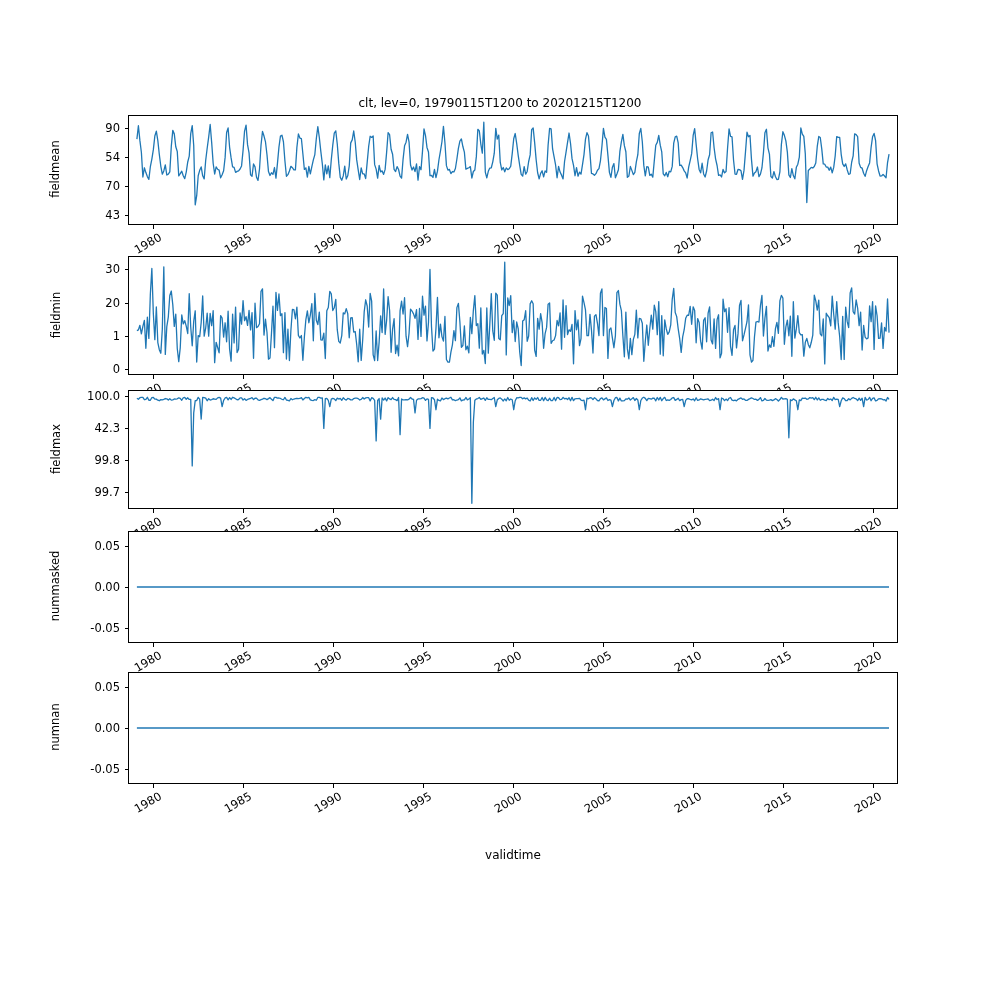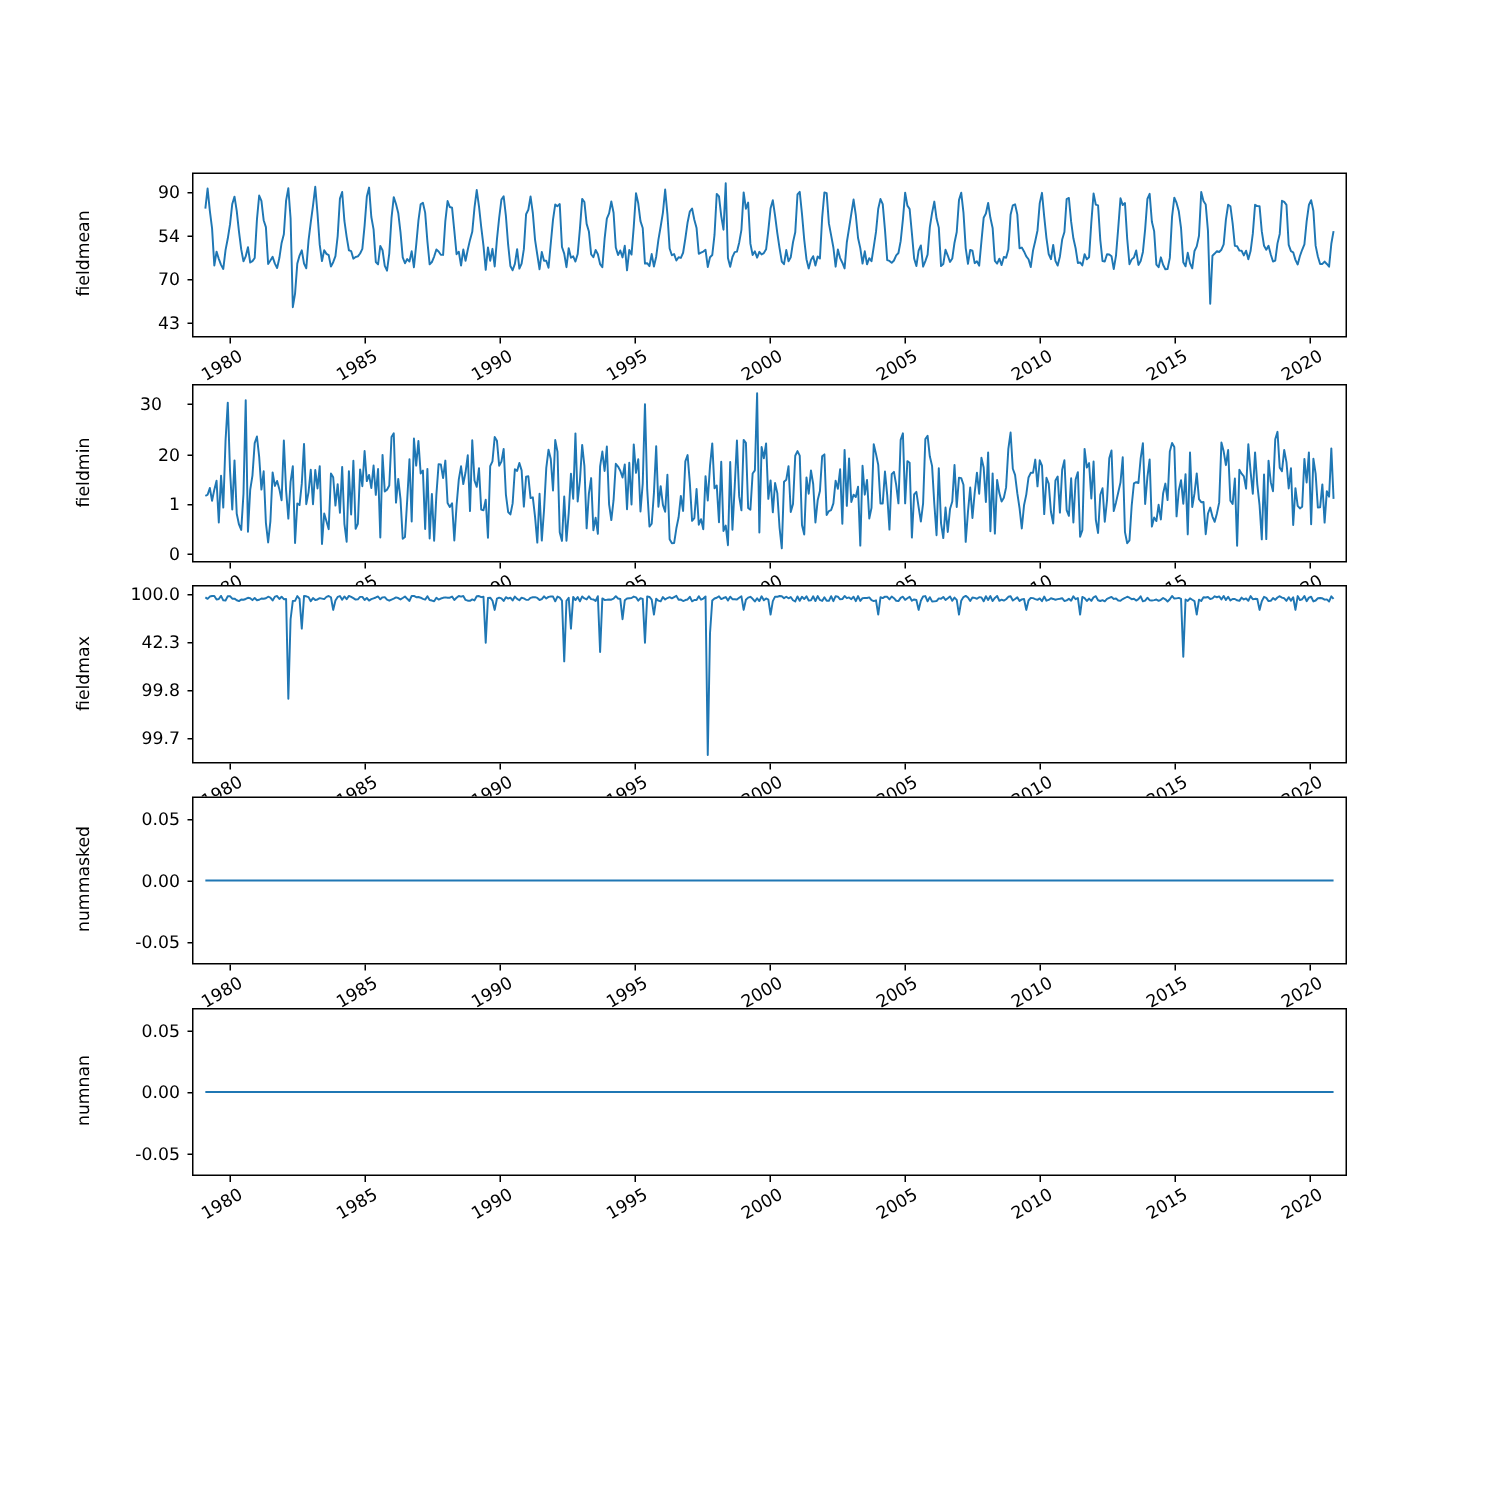--- a/index.html
+++ b/index.html
@@ -91,20 +91,21 @@
     position: absolute;
     font-size: 12px;
     color: #000000;
     text-align: center;
   }
 </style>
 </head>
 <body>
 
 <div id="figure">
+  <div class="fig-title">clt, lev=0, 19790115T1200 to 20201215T1200</div>
 <div class="panel" style="left: 128px; top: 115px; width: 770px; height: 110px;">
       <div class="axes">
         <svg viewBox="0 0 770 110" preserveAspectRatio="none">
           <polyline points="7.92,23.53 9.42,9.90 10.91,24.89 12.41,36.92 13.91,62.14 15.41,52.73 16.91,57.63 18.41,61.69 19.91,64.49 21.41,51.65 22.91,43.83 24.41,34.26 25.91,20.34 27.41,15.37 28.90,25.00 30.40,39.16 31.90,51.20 33.40,59.28 34.90,55.94 36.40,49.72 37.90,60.09 39.40,59.17 40.90,57.02 42.40,30.99 43.90,14.62 45.40,18.21 46.90,31.38 48.39,36.10 49.89,61.05 51.39,58.73 52.89,56.21 54.39,60.86 55.89,63.81 57.39,57.07 58.89,46.82 60.39,40.94 61.89,18.04 63.39,9.71 64.89,30.08 66.39,90.42 67.88,81.20 69.38,60.86 70.88,55.37 72.38,51.83 73.88,60.88 75.38,64.01 76.88,45.31 78.38,32.84 79.88,21.43 81.38,8.66 82.88,26.81 84.38,48.14 85.88,59.08 87.37,51.76 88.87,54.23 90.37,55.10 91.87,62.90 93.37,59.88 94.87,55.72 96.37,42.18 97.87,16.75 99.37,12.20 100.87,31.90 102.37,42.67 103.87,51.77 105.37,52.32 106.86,57.48 108.36,56.39 109.86,55.96 111.36,53.97 112.86,50.86 114.36,35.00 115.86,15.34 117.36,9.24 118.86,29.20 120.36,37.56 121.86,59.77 123.36,61.39 124.86,48.82 126.35,51.78 127.85,62.39 129.35,65.60 130.85,54.00 132.35,29.84 133.85,15.73 135.35,20.42 136.85,26.44 138.35,39.48 139.85,56.63 141.35,60.60 142.85,57.76 144.35,59.40 145.84,52.48 147.34,63.32 148.84,48.23 150.34,31.73 151.84,20.51 153.34,19.55 154.84,26.22 156.34,45.76 157.84,61.37 159.34,59.76 160.84,56.06 162.34,51.24 163.83,52.62 165.33,54.79 166.83,54.93 168.33,31.94 169.83,18.35 171.33,22.44 172.83,22.94 174.33,38.49 175.83,54.45 177.33,52.78 178.83,62.19 180.33,51.30 181.83,58.99 183.32,51.48 184.82,44.75 186.32,39.27 187.82,22.89 189.32,10.88 190.82,21.91 192.32,36.06 193.82,48.62 195.32,65.10 196.82,49.81 198.32,58.91 199.82,50.83 201.32,62.77 202.81,44.55 204.31,29.72 205.81,17.41 207.31,15.16 208.81,28.49 210.31,48.02 211.81,62.47 213.31,65.39 214.81,61.02 216.31,51.04 217.81,64.20 219.31,60.89 220.81,51.04 222.30,27.35 223.80,24.28 225.30,15.29 226.80,26.48 228.30,44.70 229.80,54.82 231.30,64.67 232.80,52.90 234.30,58.97 235.80,58.90 237.30,63.68 238.80,47.20 240.30,31.00 241.79,20.65 243.29,21.83 244.79,20.40 246.29,49.54 247.79,54.09 249.29,63.26 250.79,50.39 252.29,56.89 253.79,55.94 255.29,59.46 256.79,54.37 258.29,37.08 259.79,16.89 261.28,19.04 262.78,33.86 264.28,39.01 265.78,54.46 267.28,56.55 268.78,51.61 270.28,54.51 271.78,61.20 273.28,63.31 274.78,44.11 276.28,30.36 277.78,26.69 279.27,18.71 280.77,26.30 282.27,49.92 283.77,55.02 285.27,51.92 286.77,56.64 288.27,48.70 289.77,65.40 291.27,51.57 292.77,54.72 294.27,35.76 295.77,13.09 297.27,19.88 298.76,32.03 300.26,36.66 301.76,60.82 303.26,60.58 304.76,62.54 306.26,54.37 307.76,62.82 309.26,56.17 310.76,44.55 312.26,35.67 313.76,26.22 315.26,10.54 316.76,27.27 318.25,50.55 319.75,55.17 321.25,54.40 322.75,58.71 324.25,56.55 325.75,56.99 327.25,53.48 328.75,43.80 330.25,32.89 331.75,25.48 333.25,23.41 334.75,31.10 336.25,36.73 337.74,54.15 339.24,53.41 340.74,52.67 342.24,51.51 343.74,63.13 345.24,56.54 346.74,55.02 348.24,41.40 349.74,13.53 351.24,15.26 352.74,28.55 354.24,37.80 355.74,6.34 357.23,57.08 358.73,62.98 360.23,56.36 361.73,53.06 363.23,52.73 364.73,46.64 366.23,37.92 367.73,12.51 369.23,23.57 370.73,19.40 372.23,47.29 373.73,54.97 375.23,52.47 376.72,56.83 378.22,52.84 379.72,54.63 381.22,53.68 382.72,51.17 384.22,38.28 385.72,23.20 387.22,17.85 388.72,28.22 390.22,40.10 391.72,50.29 393.22,59.42 394.71,61.24 396.21,51.65 397.71,59.28 399.21,56.49 400.71,46.34 402.21,39.60 403.71,13.89 405.21,12.15 406.71,27.10 408.21,44.55 409.71,57.82 411.21,64.10 412.71,58.40 414.20,55.80 415.70,62.09 417.20,55.98 418.70,57.37 420.20,29.66 421.70,12.51 423.20,12.99 424.70,33.57 426.20,41.70 427.70,49.90 429.20,62.91 430.70,51.28 432.20,57.11 433.69,60.25 435.19,64.10 436.69,46.34 438.19,36.76 439.69,26.87 441.19,17.34 442.69,28.00 444.19,43.47 445.69,50.33 447.19,60.85 448.69,52.49 450.19,61.32 451.69,57.14 453.18,59.26 454.68,49.44 456.18,39.34 457.68,23.59 459.18,16.99 460.68,20.48 462.18,37.81 463.68,58.52 465.18,59.01 466.68,60.31 468.18,58.74 469.68,55.29 471.18,53.64 472.67,45.61 474.17,30.76 475.67,12.64 477.17,21.49 478.67,23.79 480.17,40.10 481.67,57.39 483.17,62.50 484.67,52.10 486.17,48.48 487.67,62.90 489.17,59.11 490.67,54.78 492.16,36.12 493.66,26.44 495.16,18.74 496.66,30.25 498.16,36.42 499.66,62.53 501.16,61.14 502.66,51.44 504.16,55.37 505.66,59.70 507.16,57.42 508.66,46.65 510.15,39.41 511.65,17.72 513.15,12.70 514.65,26.26 516.15,50.33 517.65,60.97 519.15,51.59 520.65,52.10 522.15,60.53 523.65,59.27 525.15,62.24 526.65,45.76 528.15,29.73 529.64,26.83 531.14,19.67 532.64,29.76 534.14,36.61 535.64,58.97 537.14,60.85 538.64,57.48 540.14,61.87 541.64,56.29 543.14,56.84 544.64,51.34 546.14,27.65 547.64,21.24 549.13,20.59 550.63,27.44 552.13,50.39 553.63,49.96 555.13,52.56 556.63,55.89 558.13,57.87 559.63,63.18 561.13,52.04 562.63,45.43 564.13,38.33 565.63,19.79 567.13,12.80 568.62,28.93 570.12,43.54 571.62,54.41 573.12,57.87 574.62,48.12 576.12,59.00 577.62,62.13 579.12,56.00 580.62,44.53 582.12,39.41 583.62,17.07 585.12,16.29 586.62,32.36 588.11,43.64 589.61,50.42 591.11,60.38 592.61,60.05 594.11,62.08 595.61,54.46 597.11,57.93 598.61,56.51 600.11,32.85 601.61,13.22 603.11,20.84 604.61,21.33 606.11,44.86 607.60,59.11 609.10,59.39 610.60,54.44 612.10,54.63 613.60,55.80 615.10,64.54 616.60,55.42 618.10,36.56 619.60,16.48 621.10,21.10 622.60,19.74 624.10,44.15 625.60,61.23 627.09,57.97 628.59,56.68 630.09,51.94 631.59,61.74 633.09,59.15 634.59,52.92 636.09,37.45 637.59,16.98 639.09,13.47 640.59,32.40 642.09,38.78 643.59,61.57 645.08,63.28 646.58,56.59 648.08,61.62 649.58,64.69 651.08,64.54 652.58,56.98 654.08,28.90 655.58,16.04 657.08,19.67 658.58,25.35 660.08,36.80 661.58,59.97 663.08,62.67 664.57,53.53 666.07,60.70 667.57,64.00 669.07,52.25 670.57,49.12 672.07,41.93 673.57,12.22 675.07,18.39 676.57,20.75 678.07,38.61 679.57,88.12 681.07,55.50 682.57,54.03 684.06,52.38 685.56,52.98 687.06,51.42 688.56,47.81 690.06,31.01 691.56,20.87 693.06,21.87 694.56,33.49 696.06,48.81 697.56,49.08 699.06,51.99 700.56,52.09 702.06,55.25 703.55,52.08 705.05,57.85 706.55,52.35 708.05,40.49 709.55,20.94 711.05,21.82 712.55,21.84 714.05,39.01 715.55,48.73 717.05,51.38 718.55,48.72 720.05,54.69 721.55,59.45 723.04,58.84 724.54,47.11 726.04,40.69 727.54,18.19 729.04,18.96 730.54,20.94 732.04,48.10 733.54,52.33 735.04,53.16 736.54,58.31 738.04,61.42 739.54,55.67 741.04,51.46 742.53,47.77 744.03,32.12 745.53,21.06 747.03,17.77 748.53,24.96 750.03,48.65 751.53,56.01 753.03,61.16 754.53,61.07 756.03,59.45 757.53,61.11 759.03,62.94 760.52,47.39 762.02,38.79" fill="none" stroke="#1f77b4" stroke-width="1.3" stroke-linejoin="round" vector-effect="non-scaling-stroke"></polyline>
         </svg>
       </div>
     </div>
     <div class="ytickmark" style="left: 124.5px; top: 214.634px;"></div>
     <div class="ytick" style="left: 38px; width: 82px; top: 214.634px;">43</div>
     <div class="ytickmark" style="left: 124.5px; top: 185.838px;"></div>
@@ -139,21 +140,21 @@
         </svg>
       </div>
     </div>
     <div class="ytickmark" style="left: 124.5px; top: 369.017px;"></div>
     <div class="ytick" style="left: 38px; width: 82px; top: 369.017px;">0</div>
     <div class="ytickmark" style="left: 124.5px; top: 335.777px;"></div>
     <div class="ytick" style="left: 38px; width: 82px; top: 335.777px;">1</div>
     <div class="ytickmark" style="left: 124.5px; top: 302.536px;"></div>
     <div class="ytick" style="left: 38px; width: 82px; top: 302.536px;">20</div>
     <div class="ytickmark" style="left: 124.5px; top: 269.296px;"></div>
-    <div class="ytick" style="left: 26px; width: 82px; top: 269.296px;">30</div>
+    <div class="ytick" style="left: 38px; width: 82px; top: 269.296px;">30</div>
     <div class="ylabel" style="width: 159px; left: -24.5px; top: 307.5px;">fieldmin</div>
     <div class="xtickmark" style="left: 153.187px; top: 375px;"></div>
     <div class="xtick-rot" style="left: 57.1869px; width: 100px; top: 380px;">1980</div>
     <div class="xtickmark" style="left: 243.14px; top: 375px;"></div>
     <div class="xtick-rot" style="left: 147.14px; width: 100px; top: 380px;">1985</div>
     <div class="xtickmark" style="left: 333.093px; top: 375px;"></div>
     <div class="xtick-rot" style="left: 237.093px; width: 100px; top: 380px;">1990</div>
     <div class="xtickmark" style="left: 423.047px; top: 375px;"></div>
     <div class="xtick-rot" style="left: 327.047px; width: 100px; top: 380px;">1995</div>
     <div class="xtickmark" style="left: 513px; top: 375px;"></div>
@@ -257,13 +258,14 @@
     <div class="xtickmark" style="left: 513px; top: 784px;"></div>
     <div class="xtick-rot" style="left: 417px; width: 100px; top: 789px;">2000</div>
     <div class="xtickmark" style="left: 602.953px; top: 784px;"></div>
     <div class="xtick-rot" style="left: 506.953px; width: 100px; top: 789px;">2005</div>
     <div class="xtickmark" style="left: 692.907px; top: 784px;"></div>
     <div class="xtick-rot" style="left: 596.907px; width: 100px; top: 789px;">2010</div>
     <div class="xtickmark" style="left: 782.86px; top: 784px;"></div>
     <div class="xtick-rot" style="left: 686.86px; width: 100px; top: 789px;">2015</div>
     <div class="xtickmark" style="left: 872.813px; top: 784px;"></div>
     <div class="xtick-rot" style="left: 776.813px; width: 100px; top: 789px;">2020</div>
+    <div class="xlabel" style="left: 128px; width: 770px; top: 848px;">validtime</div>
   </div>
 
 </body></html>

